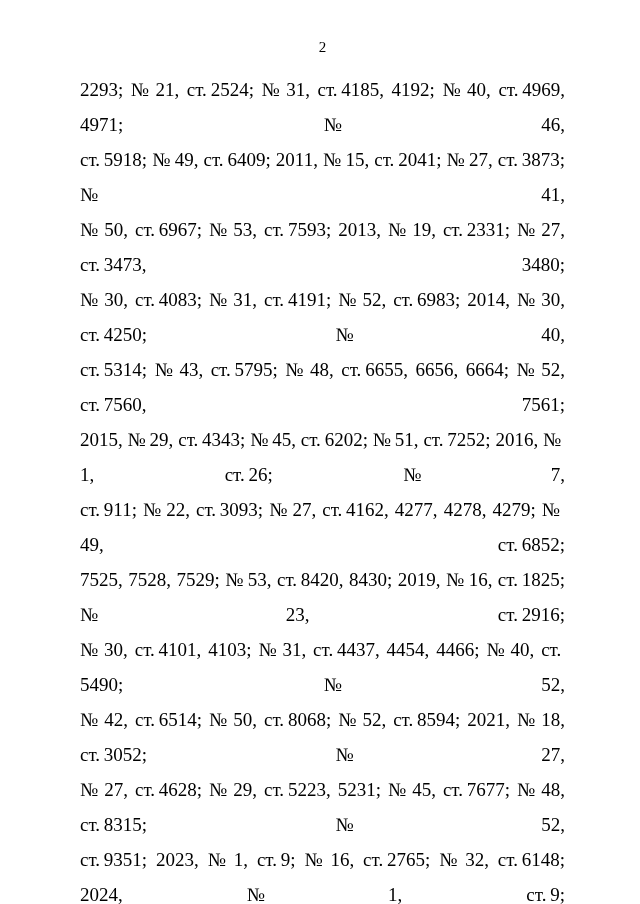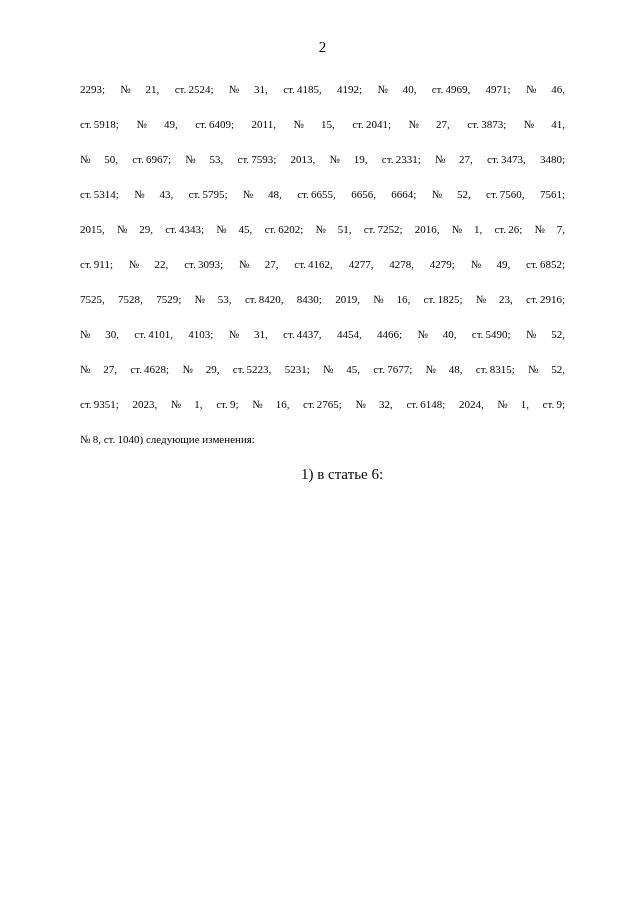--- a/index.html
+++ b/index.html
@@ -21,21 +21,21 @@
   .page-number {
     text-align: center;
     font-size: 15px;
     line-height: 22px;
     height: 22px;
   }
   .paragraph {
     margin-top: 14px;
   }
   .line {
-    font-size: 11px;
+    font-size: 19px;
     line-height: 35px;
     white-space: normal;
     text-align: justify;
     text-align-last: justify;
   }
   .line.para-end {
     text-align: center;
     text-align-last: left;
   }
   .list-line {
@@ -48,24 +48,26 @@
 </head>
 <body>
 
 <div class="page">
   <div class="page-number">2</div>
 
   <div class="paragraph">
     <div class="line">2293; № 21, ст. 2524; № 31, ст. 4185, 4192; № 40, ст. 4969, 4971; № 46,</div>
     <div class="line">ст. 5918; № 49, ст. 6409; 2011, № 15, ст. 2041; № 27, ст. 3873; № 41,</div>
     <div class="line">№ 50, ст. 6967; № 53, ст. 7593; 2013, № 19, ст. 2331; № 27, ст. 3473, 3480;</div>
+    <div class="line">№ 30, ст. 4083; № 31, ст. 4191; № 52, ст. 6983; 2014, № 30, ст. 4250; № 40,</div>
     <div class="line">ст. 5314; № 43, ст. 5795; № 48, ст. 6655, 6656, 6664; № 52, ст. 7560, 7561;</div>
     <div class="line">2015, № 29, ст. 4343; № 45, ст. 6202; № 51, ст. 7252; 2016, № 1, ст. 26; № 7,</div>
     <div class="line">ст. 911; № 22, ст. 3093; № 27, ст. 4162, 4277, 4278, 4279; № 49, ст. 6852;</div>
     <div class="line">7525, 7528, 7529; № 53, ст. 8420, 8430; 2019, № 16, ст. 1825; № 23, ст. 2916;</div>
     <div class="line">№ 30, ст. 4101, 4103; № 31, ст. 4437, 4454, 4466; № 40, ст. 5490; № 52,</div>
+    <div class="line">№ 42, ст. 6514; № 50, ст. 8068; № 52, ст. 8594; 2021, № 18, ст. 3052; № 27,</div>
     <div class="line">№ 27, ст. 4628; № 29, ст. 5223, 5231; № 45, ст. 7677; № 48, ст. 8315; № 52,</div>
     <div class="line">ст. 9351; 2023, № 1, ст. 9; № 16, ст. 2765; № 32, ст. 6148; 2024, № 1, ст. 9;</div>
     <div class="line para-end">№ 8, ст. 1040) следующие изменения:</div>
   </div>
 
   <div class="list-line">1) в статье 6:</div>
 </div>
 
 </body></html>

